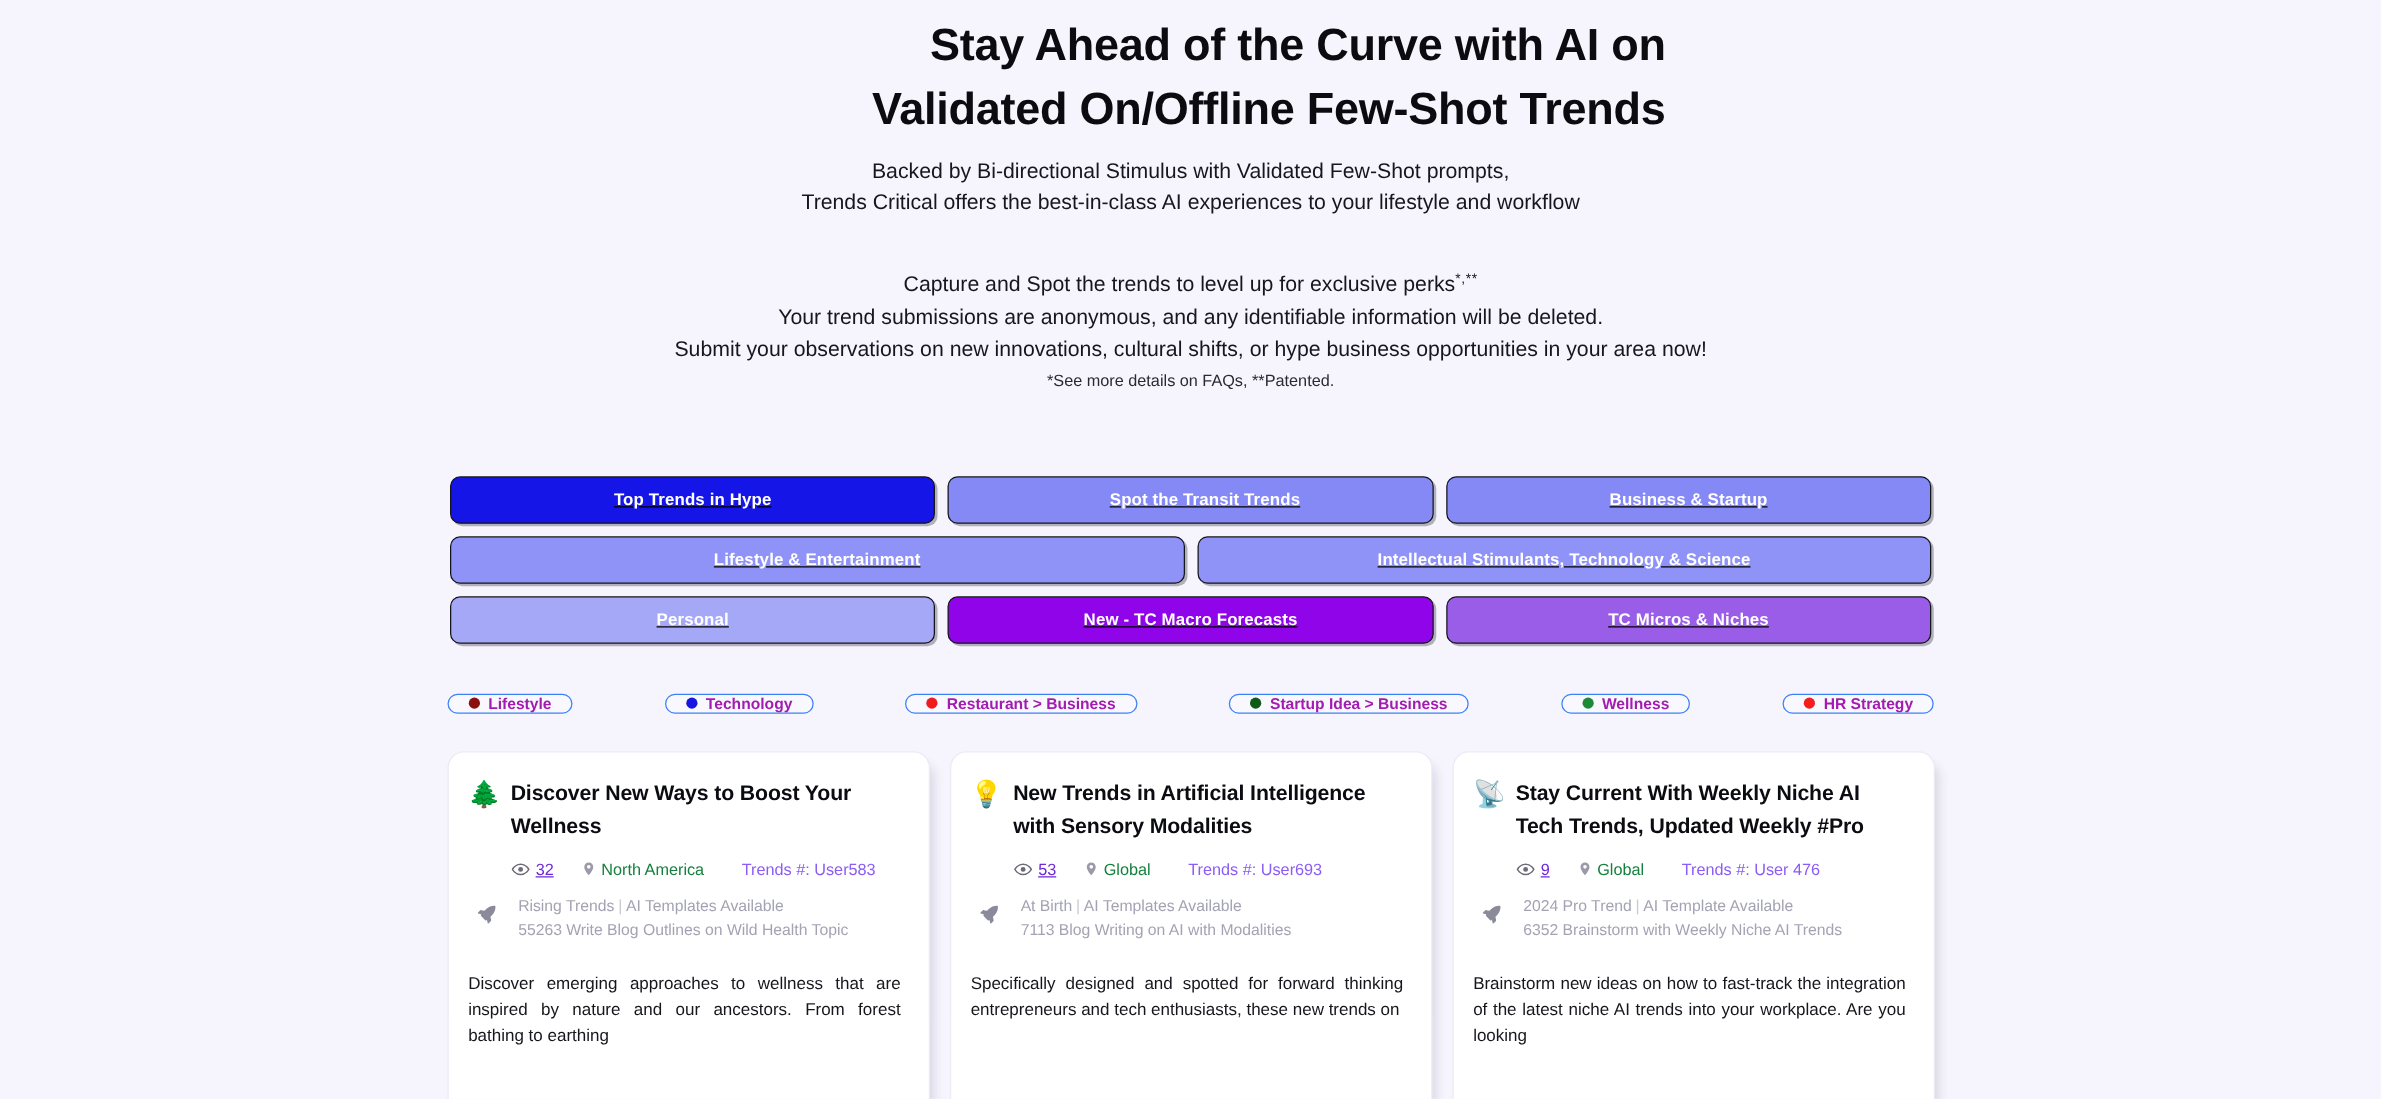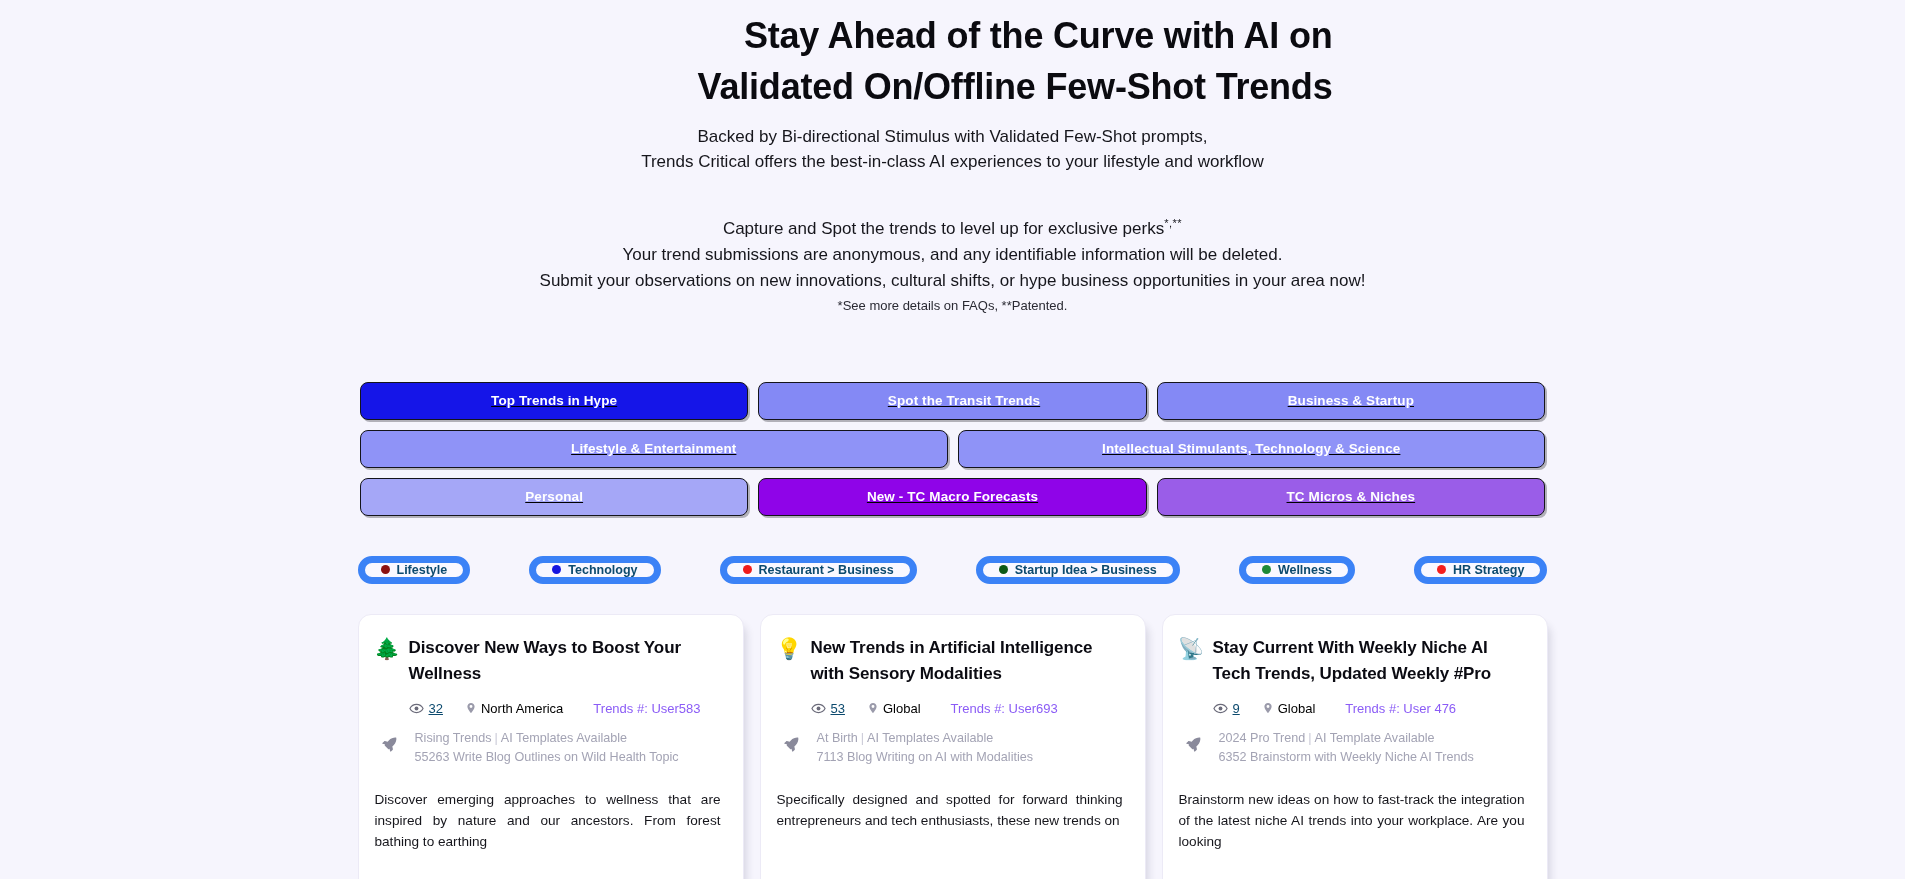--- a/index.html
+++ b/index.html
@@ -104,30 +104,30 @@
     margin: 0 auto;
     padding-top: 30px;
     width: 1190px;
     display: flex;
     justify-content: space-between;
     align-items: center;
   }
 
   .chip {
     background: #f9f8ff;
-    border: 7px solid #3b82f6;
+    border: 1px solid #3b82f6;
     border-radius: 999px;
-    height: 28px;
+    height: 16px;
     display: inline-flex;
     align-items: center;
     gap: 7px;
     padding: 0 16px;
     font-size: 12.5px;
     font-weight: 700;
-    color: #0c4a6e;
+    color: #a21caf;
     cursor: pointer;
     white-space: nowrap;
   }
 
   .chip .dot {
     width: 9px;
     height: 9px;
     border-radius: 50%;
     flex: none;
   }
@@ -178,22 +178,22 @@
   .card-meta {
     display: flex;
     align-items: center;
     margin-top: 14px;
     padding-left: 34px;
     font-size: 13px;
     color: #8b8b9c;
     gap: 0;
   }
 
-  .meta-views { display: inline-flex; align-items: flex-start; gap: 5px; color: #0c4a6e; text-decoration: underline; }
-  .meta-loc   { display: inline-flex; align-items: center; gap: 4px; color: #000000; margin-left: 22px;}
+  .meta-views { display: inline-flex; align-items: flex-start; gap: 5px; color: #6d28d9; text-decoration: underline; }
+  .meta-loc   { display: inline-flex; align-items: center; gap: 4px; color: #15803d; margin-left: 22px;}
   .meta-trend { color: #8b5cf6; font-weight: 400; margin-left: 30px; white-space: nowrap;}
 
   .card-sub {
     display: flex;
     gap: 10px;
     margin-top: 13px;
     padding-left: 6px;
     align-items: flex-start;
   }
 

